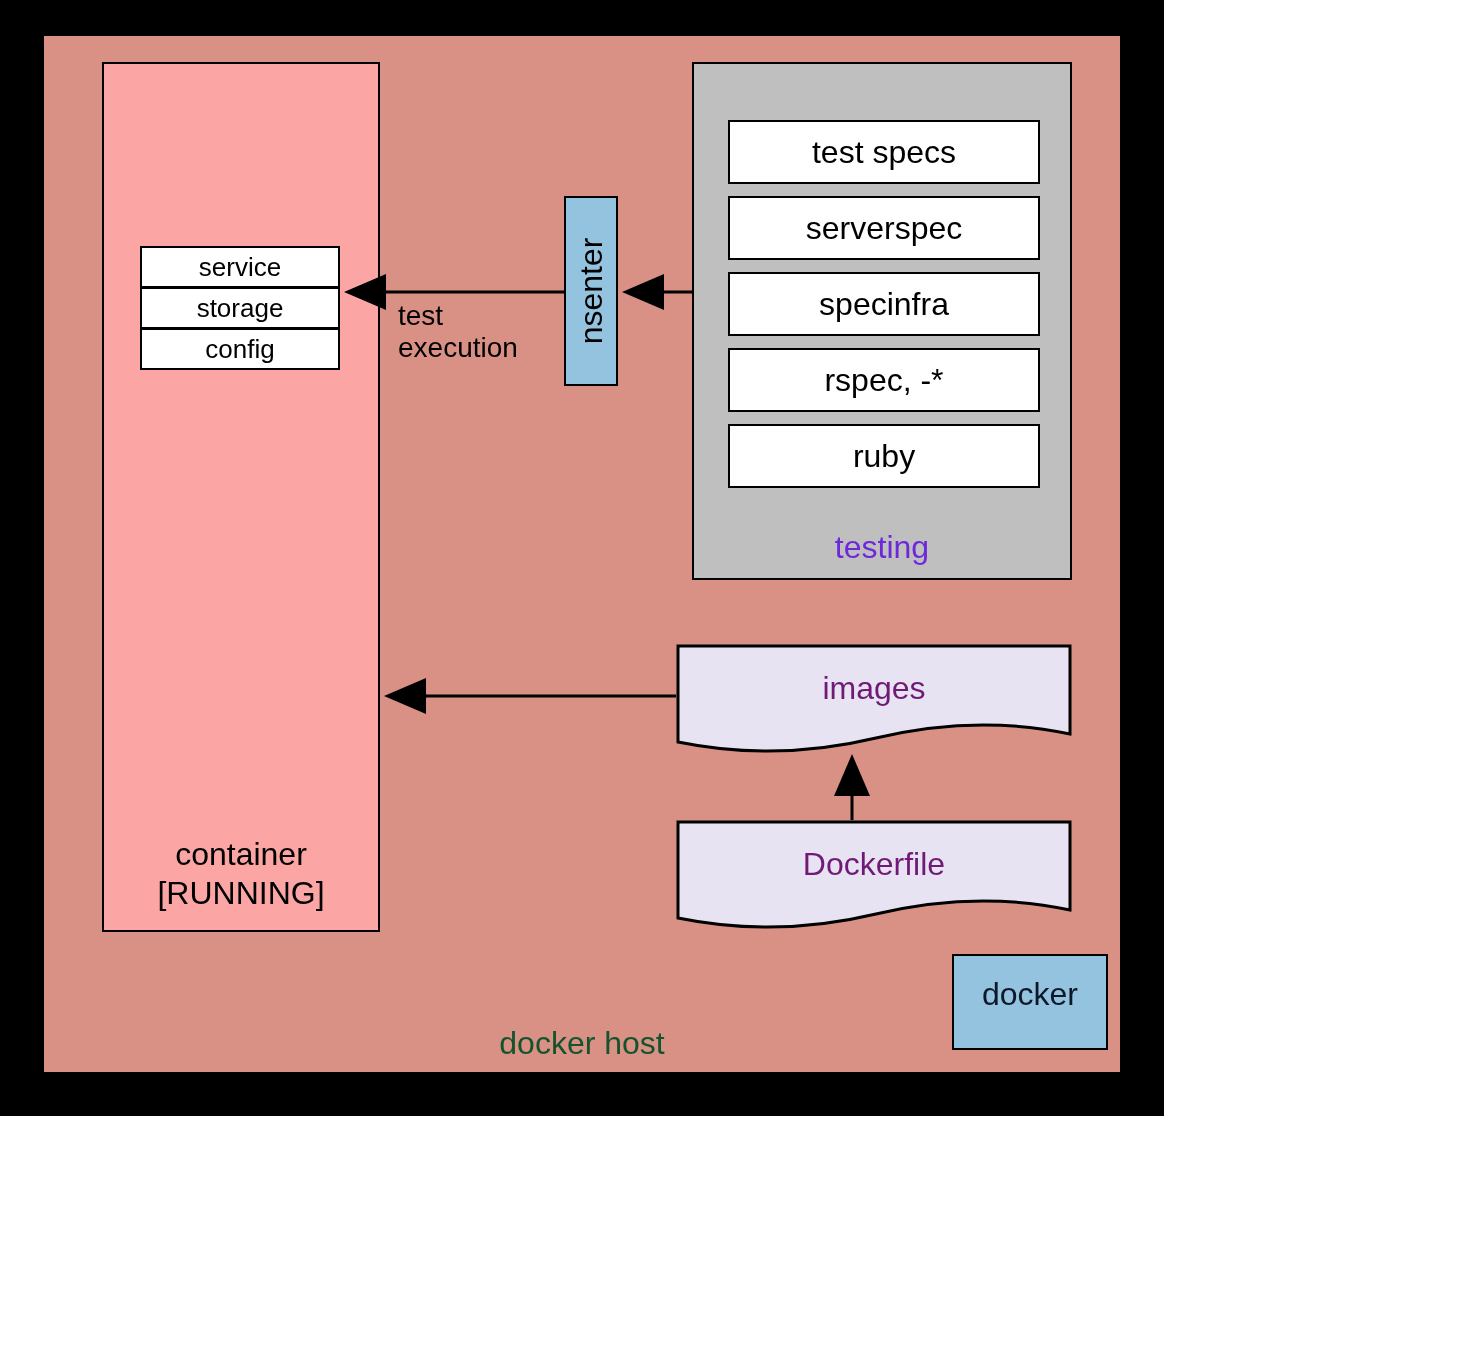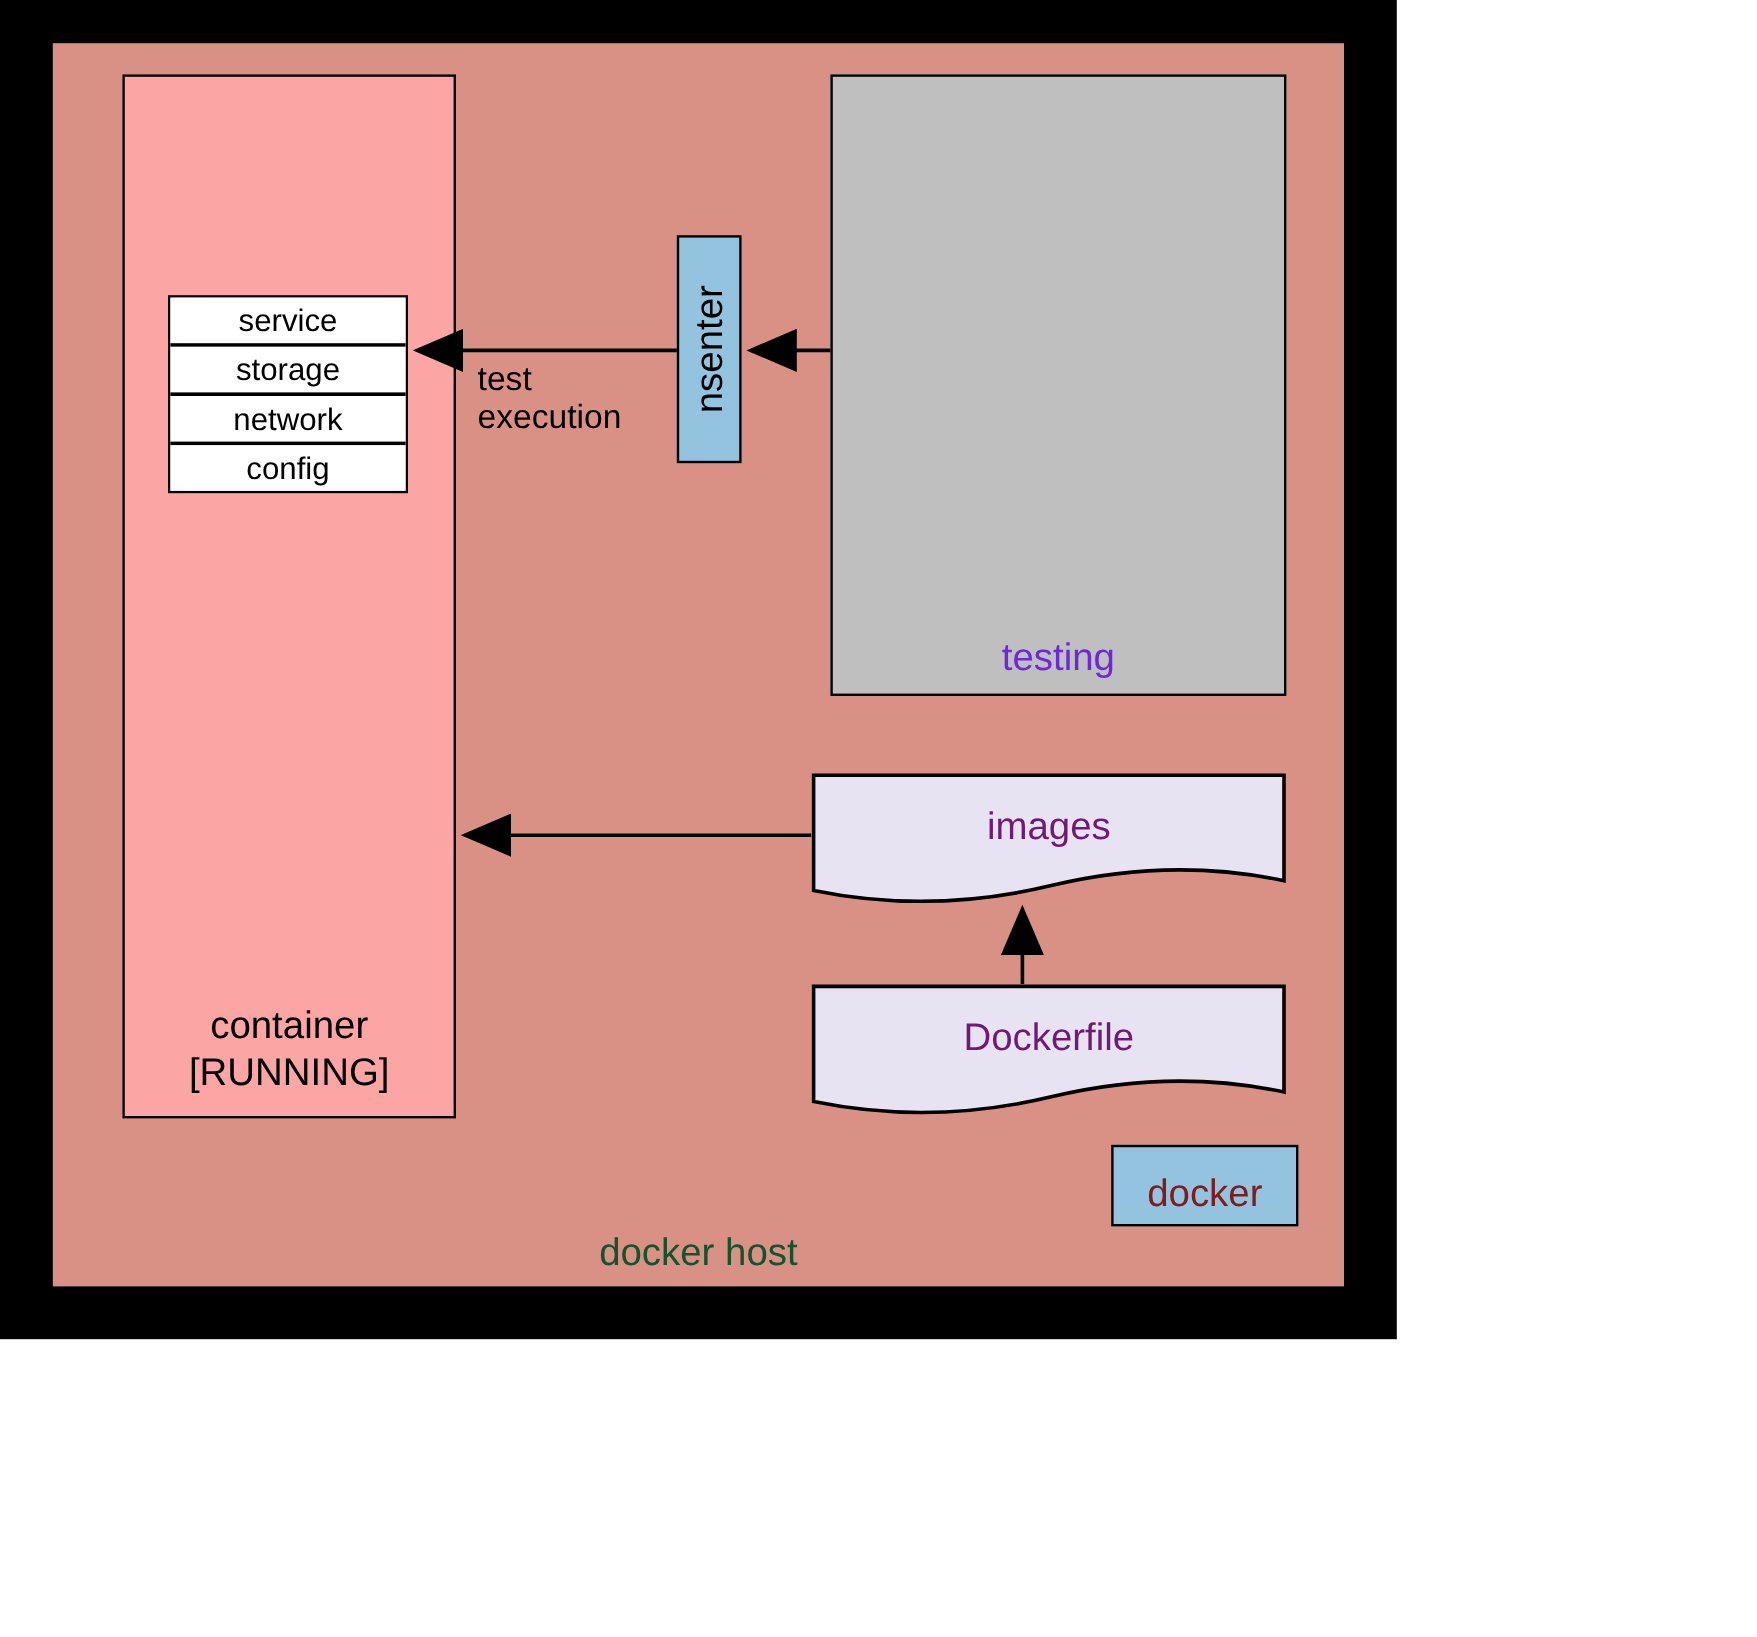--- a/index.html
+++ b/index.html
@@ -137,31 +137,31 @@
     top: 50%;
     transform: translate(-50%, -50%) rotate(-90deg);
     font-size: 32px;
     white-space: nowrap;
     color: #000;
   }
 
   
   .docker-box {
     position: absolute;
-    left: 882px;
+    left: 908px;
     top: 918px;
     width: 156px;
-    height: 68px;
+    height: 96px;
     background: #93c3df;
     border: 2px solid #000;
     box-sizing: border-box;
     text-align: center;
     font-size: 32px;
     line-height: 76px;
-    color: #7f1d1d;
+    color: #0f172a;
   }
 
   
   .test-exec-label {
     position: absolute;
     left: 354px;
     top: 264px;
     width: 160px;
     text-align: left;
     font-size: 28px;
@@ -206,30 +206,36 @@
 <body>
 
 <div class="canvas">
   <div class="outer-frame">
     <div class="docker-host">
 
       <div class="container-box">
         <div class="container-stack">
           <div class="row">service</div>
           <div class="row">storage</div>
-          <div class="row">network</div>
           <div class="row">config</div>
         </div>
         <div class="container-label">
           <span>container</span><br>
           <span>[RUNNING]</span>
         </div>
       </div>
 
       <div class="testing-box">
+        <div class="testing-items">
+          <div class="item">test specs</div>
+          <div class="item">serverspec</div>
+          <div class="item">specinfra</div>
+          <div class="item">rspec, -*</div>
+          <div class="item">ruby</div>
+        </div>
         <div class="testing-label">testing</div>
       </div>
 
       <div class="nsenter-box">
         <div class="nsenter-label">nsenter</div>
       </div>
 
       <div class="test-exec-label">
         <span>test</span><br>
         <span>execution</span>

